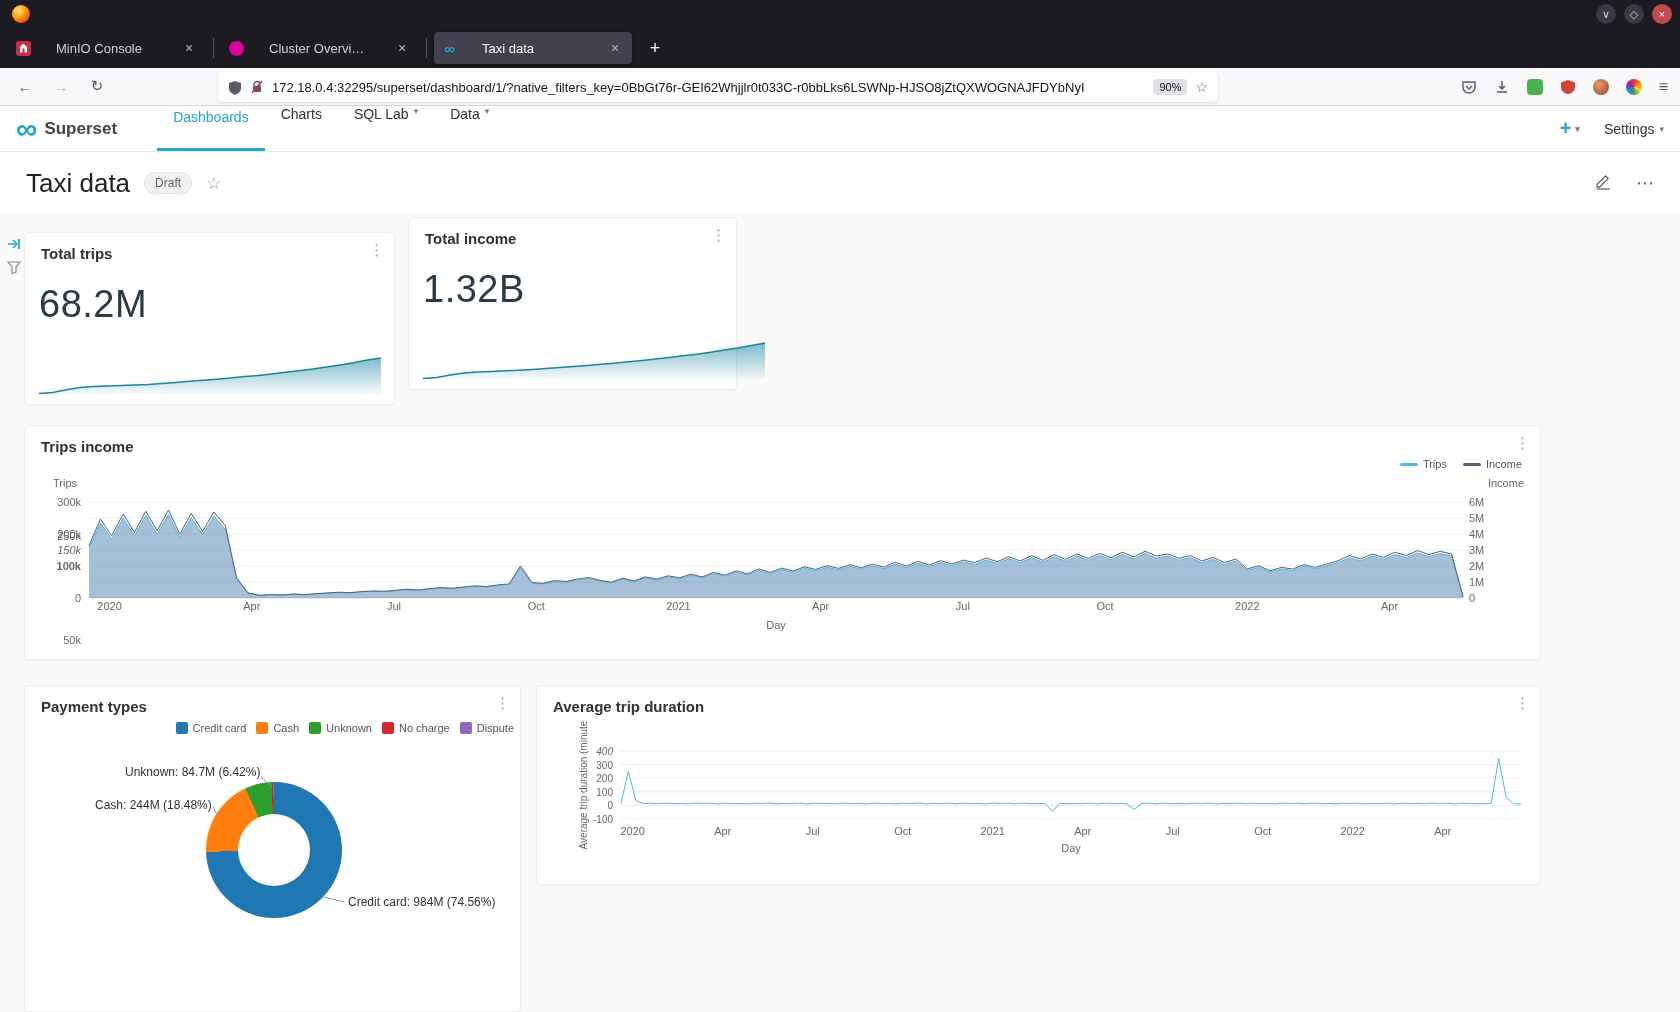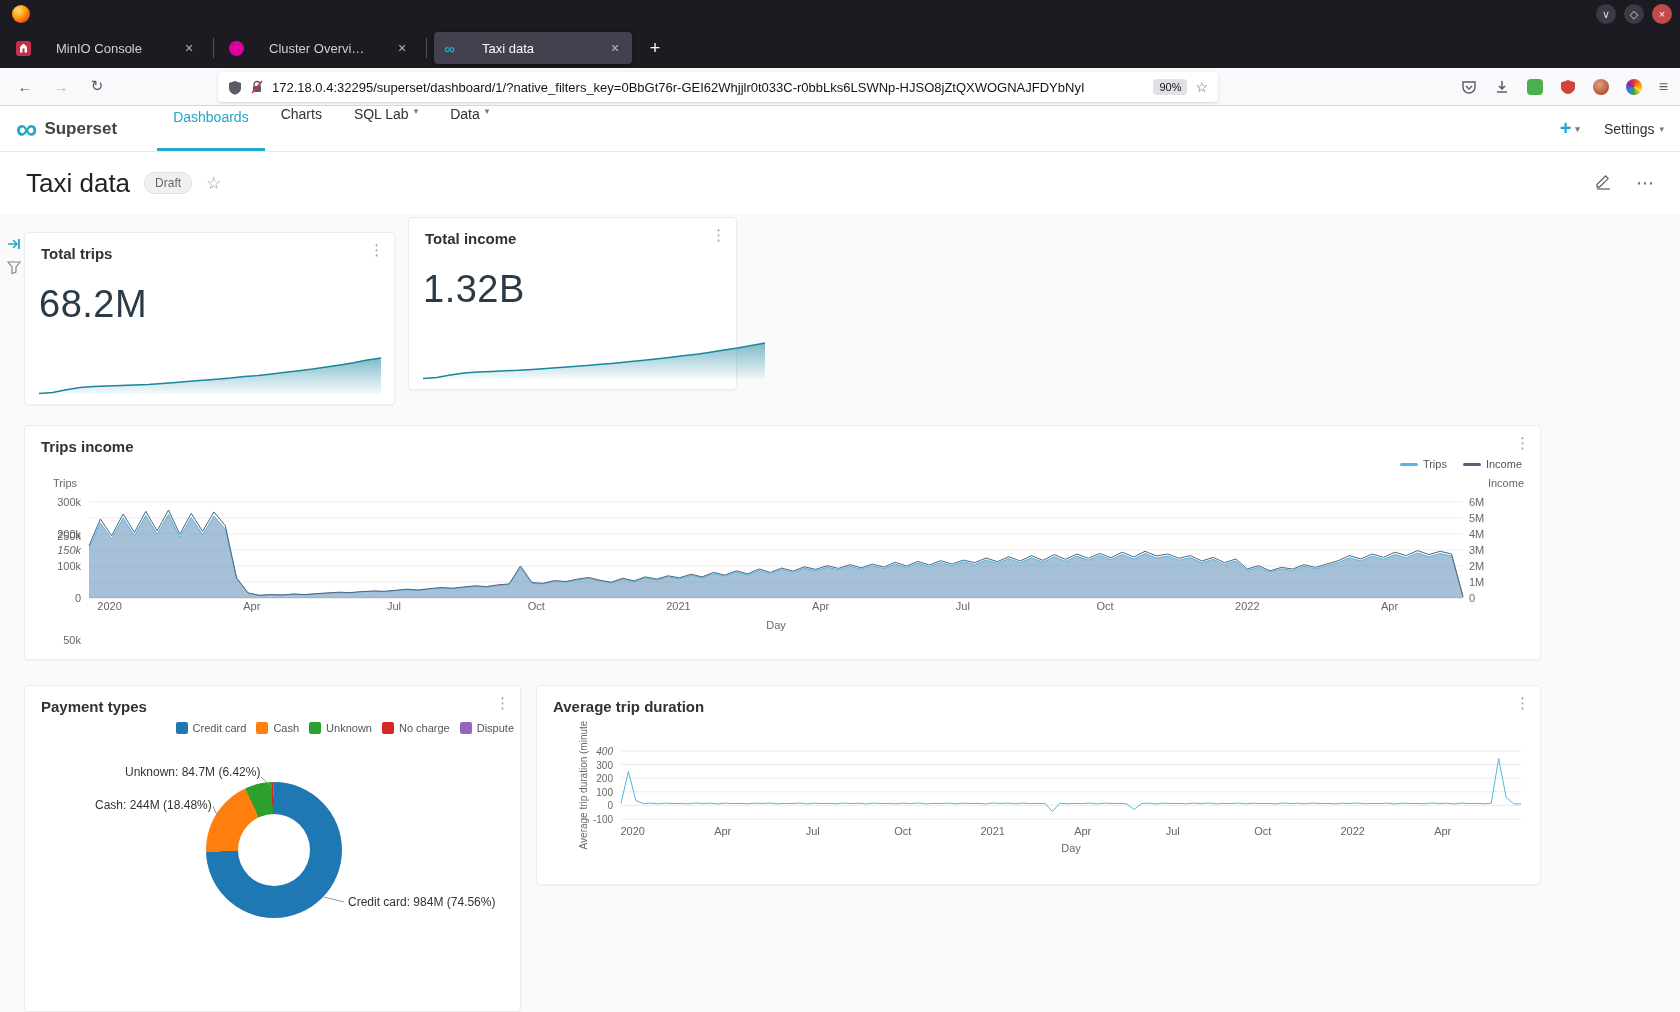--- a/index.html
+++ b/index.html
@@ -296,21 +296,21 @@
             <span class="leg-label">Income</span>
           </span>
         </span>
       <span class="ax-title" id="ti-ltitle">Trips</span>
       <span class="ax-title" id="ti-rtitle">Income</span>
       <span id="ti-left">
           <span style="top: 0px;">300k</span>
           <span style="top: 34px; text-align: right;">250k</span>
           <span style="top: 32px;">200k</span>
           <span style="top: 48px; font-style: italic;">150k</span>
-          <span style="top: 64px;">100k</span>
+          <span style="top: 64px; font-weight: bold;">100k</span>
           <span style="top: 92px; margin-top: 46px;">50k</span>
           <span style="top: 96px;">0</span>
         </span>
       <span id="ti-right">
           <span style="top: 0px;">6M</span>
           <span style="top: 16px;">5M</span>
           <span style="top: 32px;">4M</span>
           <span style="top: 48px;">3M</span>
           <span style="top: 64px;">2M</span>
           <span style="top: 80px;">1M</span>

